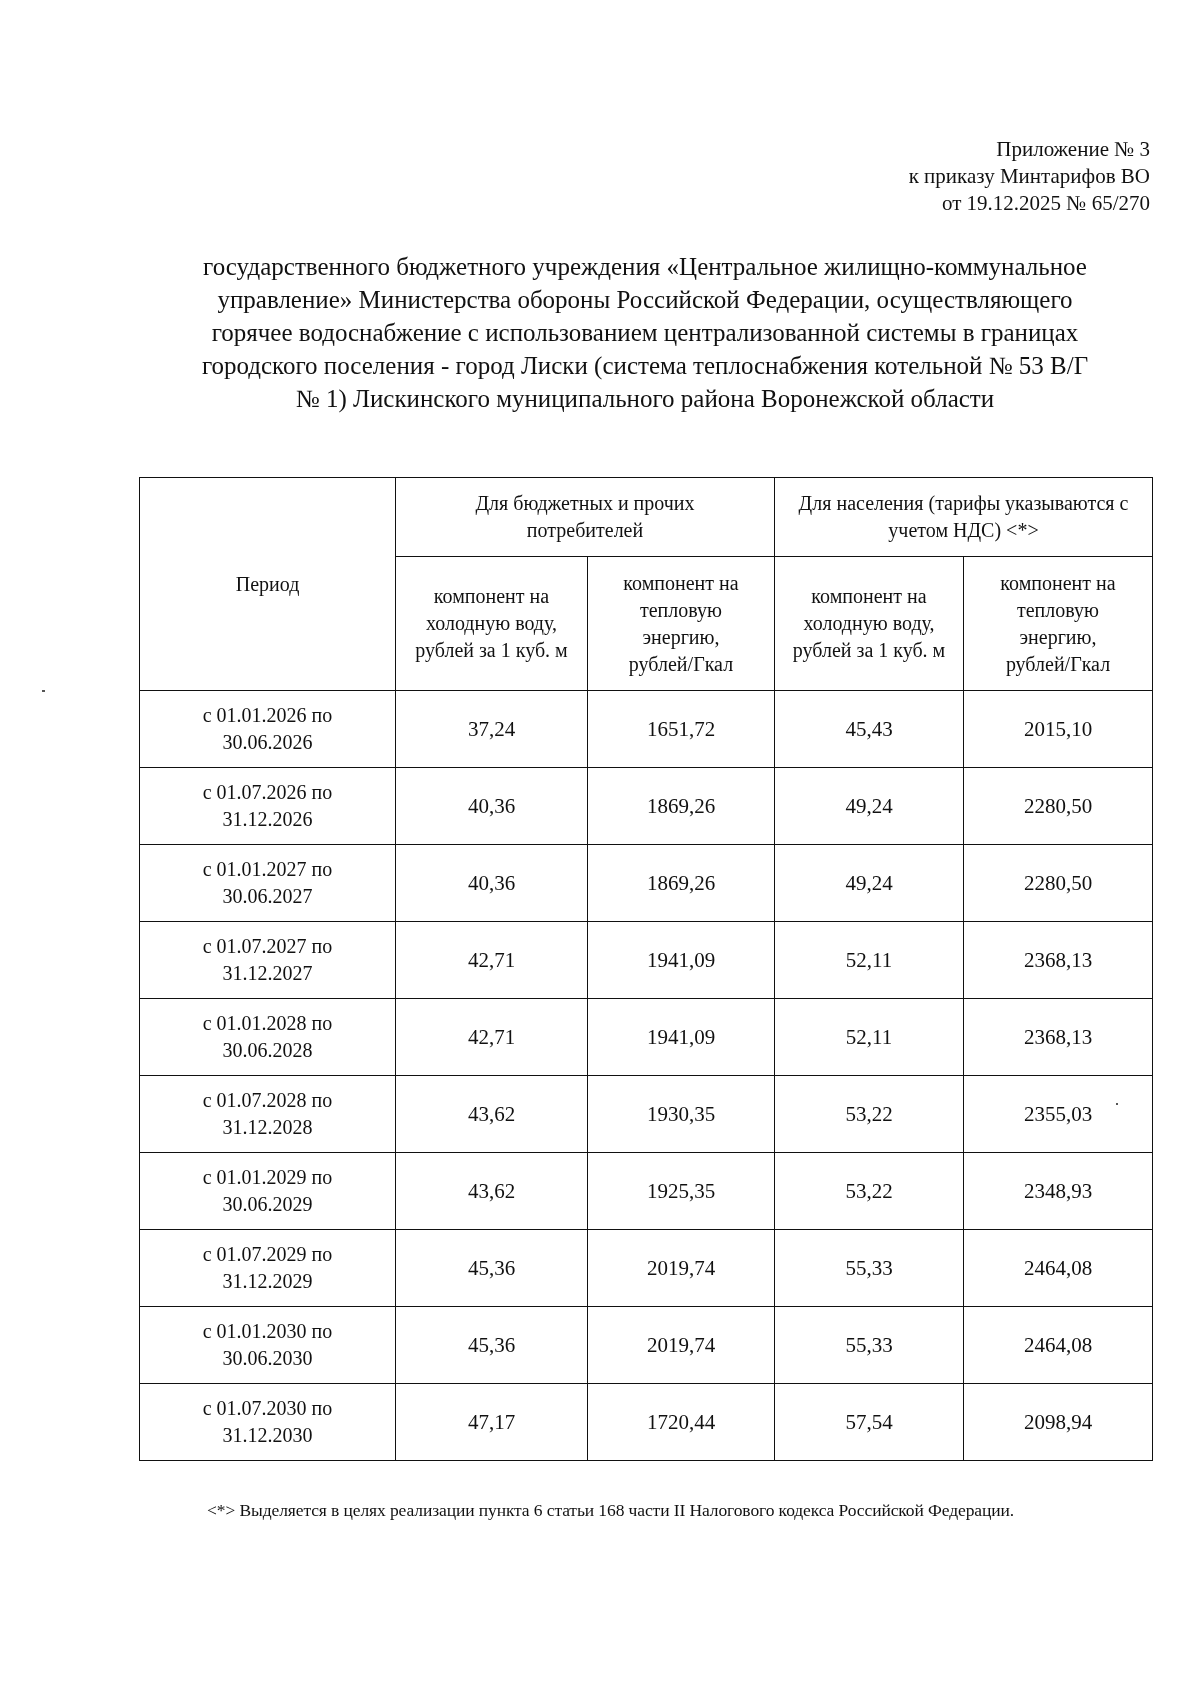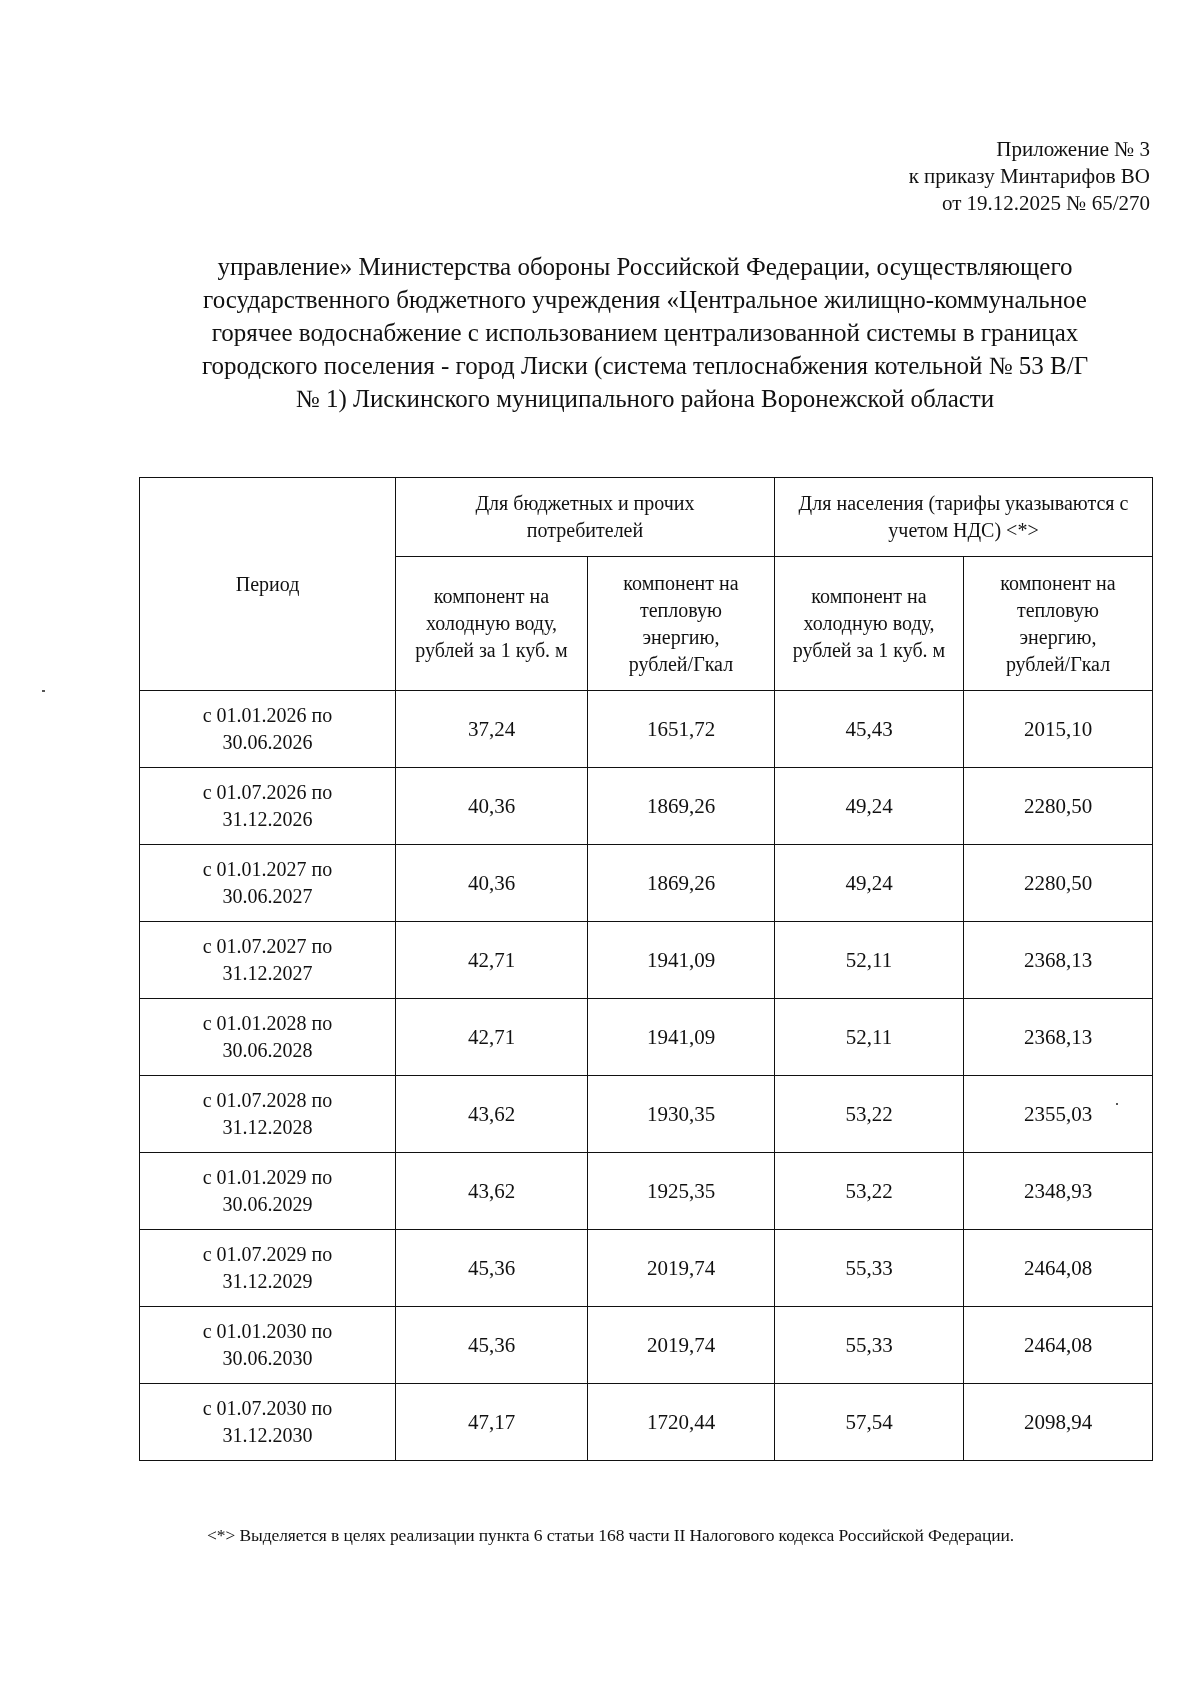--- a/index.html
+++ b/index.html
@@ -68,42 +68,41 @@
     }
     td.period { line-height: 27px; }
     td.num { font-size: 21px; }
     .footnote {
       position: absolute;
       left: 207px;
       top: 1500px;
       font-size: 17.5px;
       white-space: nowrap;
       letter-spacing: -0.1px;
-      margin-top: 25px;
     }
     .scan-dot {
       position: absolute;
       width: 3px; height: 2px;
       background: #555;
     }
   </style>
 </head>
 <body>
 
 <div class="page">
 
   <div class="appendix">
     <div>Приложение № 3</div>
     <div>к приказу Минтарифов ВО</div>
     <div>от 19.12.2025 № 65/270</div>
   </div>
 
   <div class="title">
+    <div>государственного бюджетного учреждения «Центральное жилищно-коммунальное</div>
     <div>управление» Министерства обороны Российской Федерации, осуществляющего</div>
-    <div>государственного бюджетного учреждения «Центральное жилищно-коммунальное</div>
     <div>горячее водоснабжение с использованием централизованной системы в границах</div>
     <div>городского поселения - город Лиски (система теплоснабжения котельной № 53 В/Г</div>
     <div>№ 1) Лискинского муниципального района Воронежской области</div>
   </div>
 
   <table class="tariffs">
     <colgroup>
       <col style="width:256px">
       <col style="width:192px">
       <col style="width:187px">

